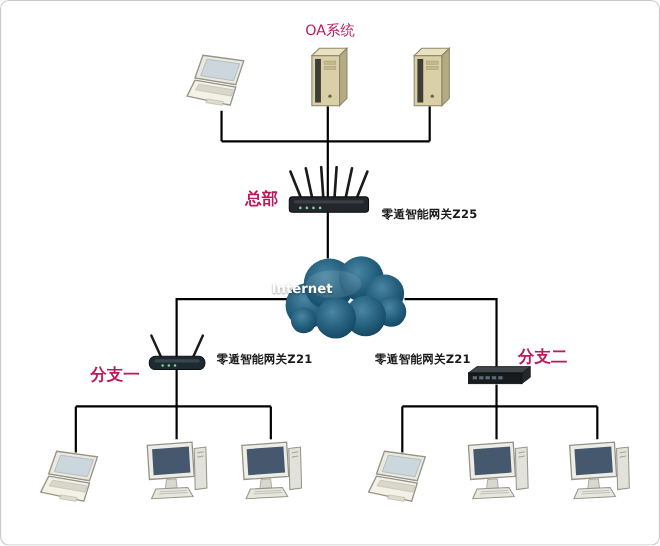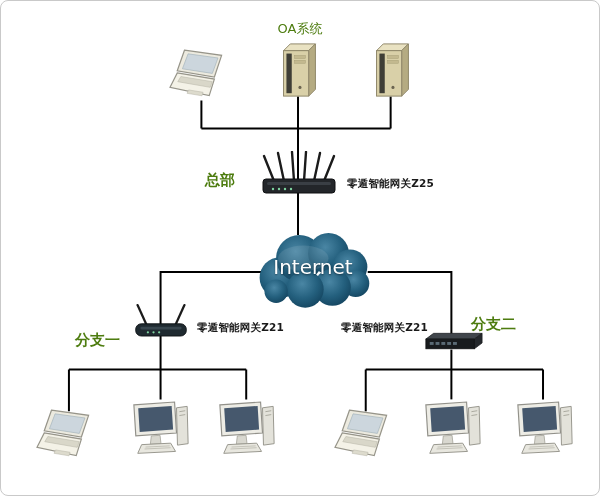--- a/index.html
+++ b/index.html
@@ -3,26 +3,26 @@
 <meta charset="utf-8">
 <style>
   *{box-sizing:border-box;margin:0;padding:0}
   html,body{background:#fff}
   body{font-family:"DejaVu Sans","Liberation Sans",sans-serif;}
   .canvas{position:relative;width:600px;height:496px;background:#fff;border:1px solid #c9c9c9;border-radius:8px;overflow:hidden}
   .wires{position:absolute;left:0;top:0;width:100%;height:100%}
   .wires polyline{fill:none;stroke:#000;stroke-width:2}
   .node{position:absolute}
   .node svg{width:100%;height:100%;display:block}
-  .label{position:absolute;color:#4d7c0f;white-space:nowrap;line-height:1.25}
+  .label{position:absolute;color:#be185d;white-space:nowrap;line-height:1.25}
   .lbl-sm{font-size:13px;text-align:center}
   .lbl-bold{font-size:15px;font-weight:700}
   .lbl-gw{font-size:10.5px;font-weight:600;letter-spacing:.2px;color:#1a1a1a}
-  .lbl-internet{font-size:20px;font-weight:400;color:#fff;text-align:center;text-shadow:0 1px 2px rgba(0,0,0,.45)}
-  .ta-r{}
+  .lbl-internet{font-size:12px;font-weight:700;color:#fff;text-shadow:0 1px 2px rgba(0,0,0,.45)}
+  .ta-r{text-align:right}
   .defs-holder{position:absolute;width:0;height:0;overflow:hidden}
 </style>
 </head>
 <body>
 
 <div class="canvas">
 
   <svg class="defs-holder" aria-hidden="true">
     <defs>
       <radialGradient id="cloudGrad" cx="42%" cy="35%" r="80%">
@@ -158,21 +158,21 @@
         <use href="#sym-server"></use>
       </svg>
     </div>
 
   <div class="label lbl-bold ta-r" style="left:204px;top:170px;width:48px">总部</div>
   <div class="node" style="left:256px;top:150px;width:84px;height:46px">
       <svg viewBox="0 0 84 46">
         <use href="#sym-router6"></use>
       </svg>
     </div>
-  <div class="label lbl-gw" style="left:346px;top:176px">零遁智能网关Z25</div>
+  <div class="label lbl-gw" style="left:346px;top:188px">零遁智能网关Z25</div>
 
   <div class="node" style="left:246px;top:220px;width:132px;height:90px">
       <svg viewBox="0 0 136 92">
         <use href="#sym-cloud"></use>
       </svg>
     </div>
   <div class="label lbl-internet" style="left:246px;top:254px;width:132px">Internet</div>
 
   <div class="label lbl-bold ta-r" style="left:74px;top:330px;width:52px">分支一</div>
   <div class="node" style="left:130px;top:302px;width:60px;height:36px">

